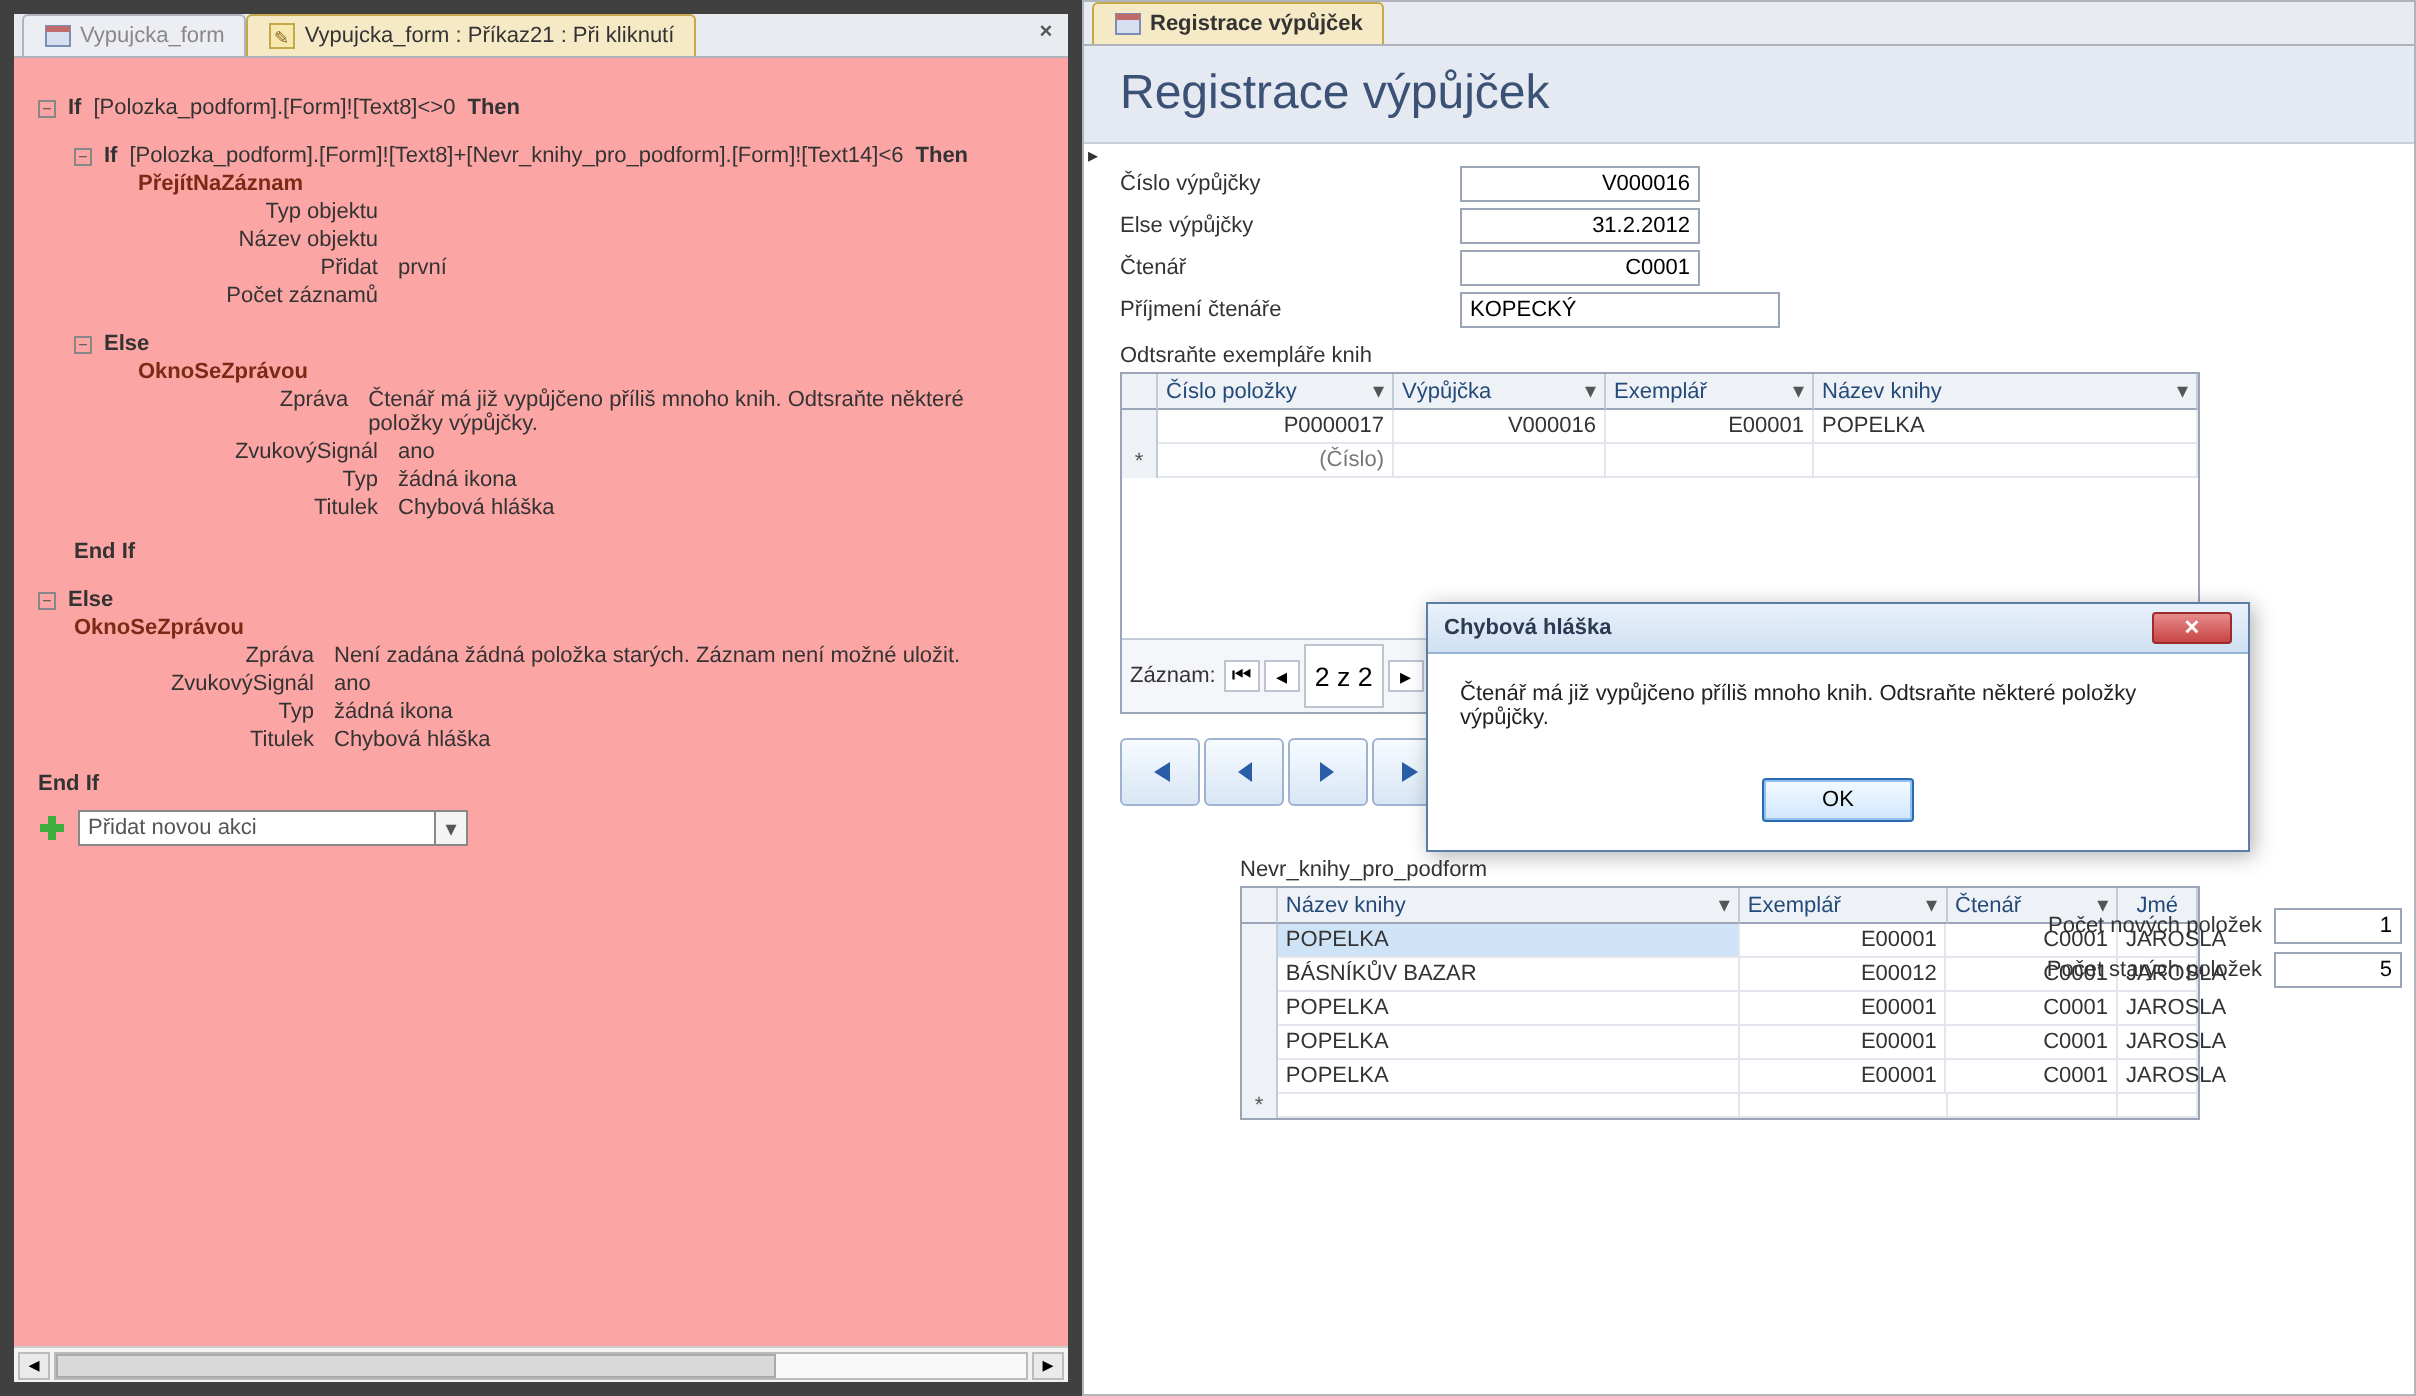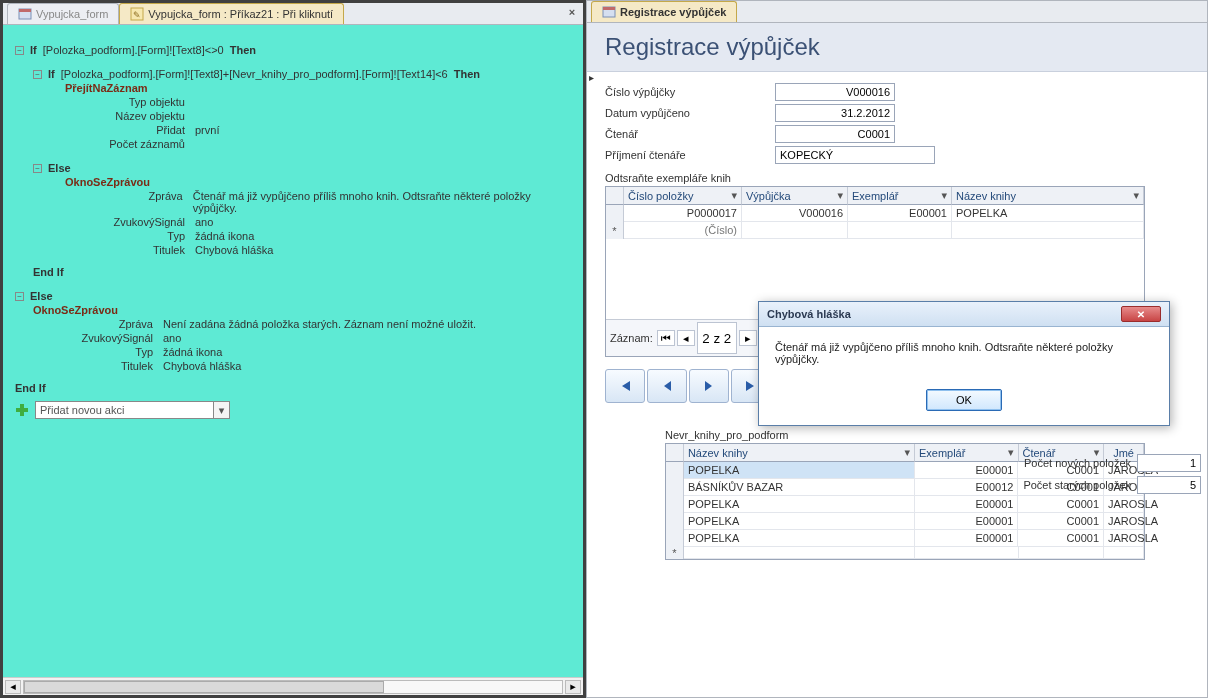--- a/index.html
+++ b/index.html
@@ -1,17 +1,17 @@
 <!DOCTYPE html>
 <html><head>
 <meta charset="utf-8">
 <style>
   * { box-sizing: border-box; margin: 0; padding: 0; }
   body { font-family: "Segoe UI", Tahoma, sans-serif; font-size: 11px; background: #f0f0f0; width: 1208px; height: 698px; overflow: hidden; display: flex; }
-  .left-pane { width: 586px; border: 3px solid #404040; background: #5eead4; display: flex; flex-direction: column; }
+  .left-pane { width: 541px; border: 7px solid #404040; background: #fca5a5; display: flex; flex-direction: column; }
   .right-pane { flex: 1; border: 1px solid #b0b5bd; background: #fff; display: flex; flex-direction: column; position: relative; }
   .tab-bar { background: #e8ebf0; padding: 0 4px; display: flex; align-items: flex-end; height: 22px; border-bottom: 1px solid #b0b5bd; position: relative; }
   .tab { display: inline-flex; align-items: center; gap: 4px; padding: 3px 10px; font-size: 11px; background: #f5e9c6; border: 1px solid #c4a84a; border-bottom: none; border-radius: 3px 3px 0 0; color: #333; }
   .tab.inactive { background: #eceef3; border-color: #b0b5bd; color: #888; }
   .tab-close { margin-left: auto; width: 16px; height: 14px; color: #555; font-weight: bold; text-align: center; cursor: pointer; position: absolute; right: 3px; top: 3px; }
   .tab-icon { width: 14px; height: 14px; display: inline-block; }
   .macro-body { flex: 1; overflow: auto; padding: 8px 12px; color: #222; }
   .macro-line { display: flex; align-items: center; gap: 6px; padding: 1px 0; }
   .kw { font-weight: bold; color: #333; }
   .expr { color: #333; }
@@ -239,21 +239,21 @@
   <div class="form-title">Registrace výpůjček</div>
 
   <div class="form-body">
     <span style="position:absolute;left:2px;top:0;font-size:10px;color:#333">▸</span>
 
     <div class="field-row">
         <div class="field-label">Číslo výpůjčky</div>
         <div class="field-input">V000016</div>
       </div>
     <div class="field-row">
-        <div class="field-label">Datum vypůjčeno</div>
+        <div class="field-label">Else výpůjčky</div>
         <div class="field-input">31.2.2012</div>
       </div>
     <div class="field-row">
         <div class="field-label">Čtenář</div>
         <div class="field-input">C0001</div>
       </div>
     <div class="field-row">
         <div class="field-label">Příjmení čtenáře</div>
         <div class="field-input left">KOPECKÝ</div>
       </div>

